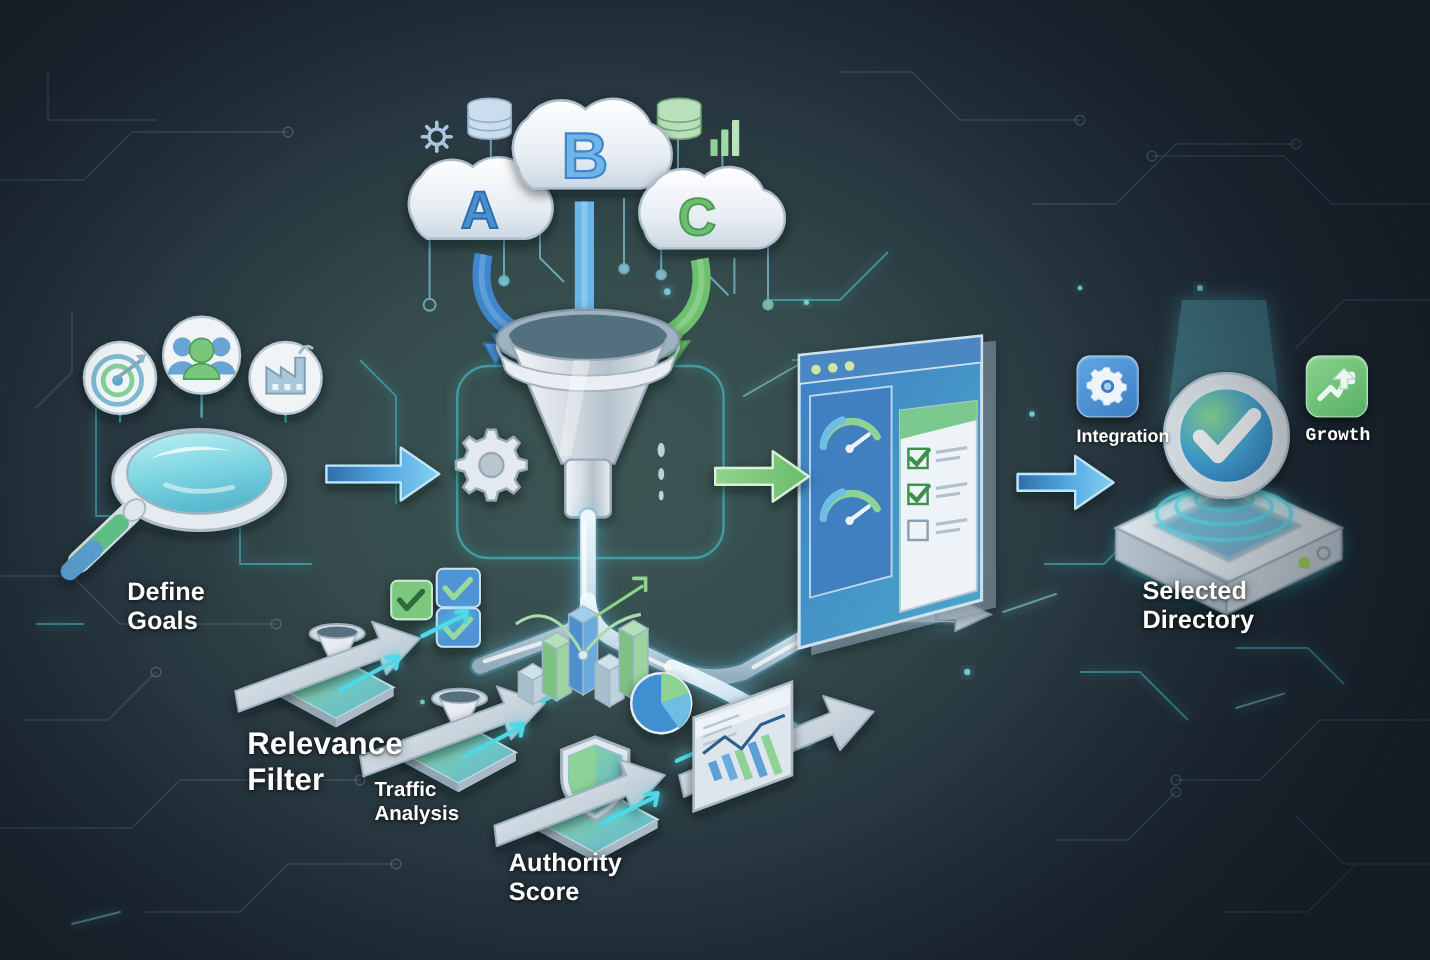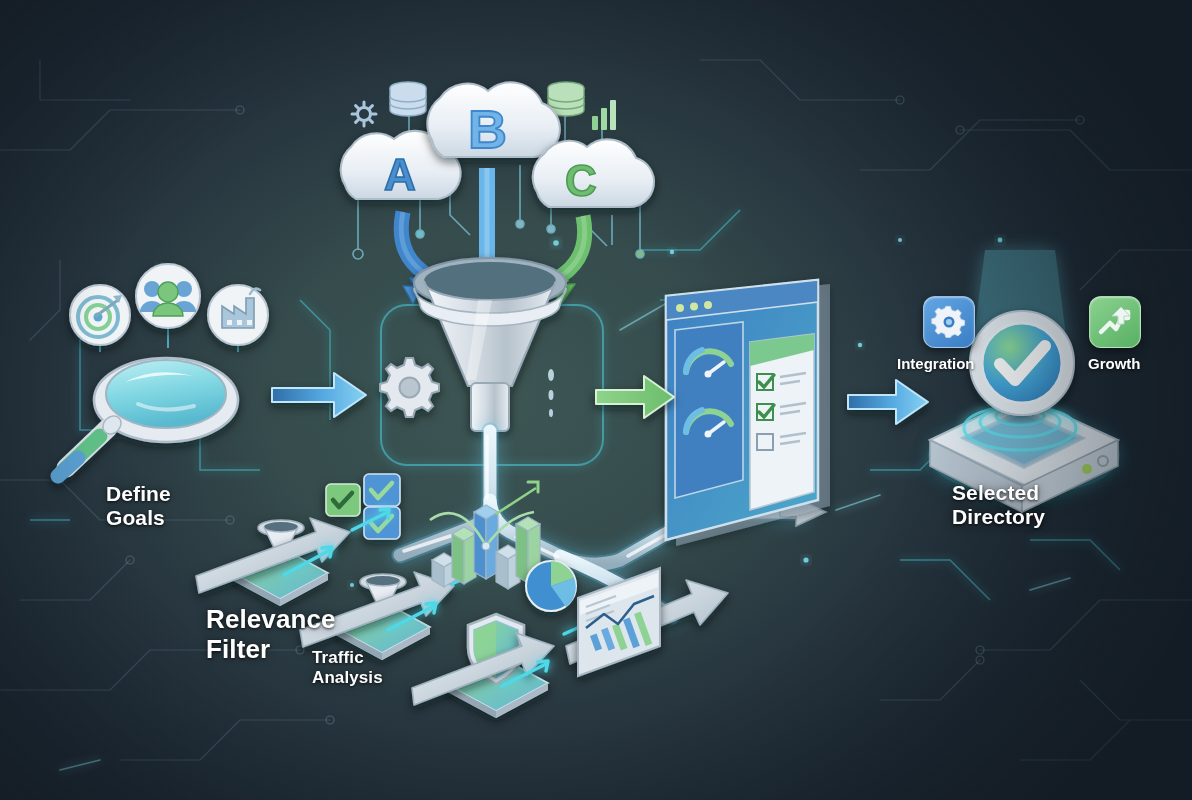--- a/index.html
+++ b/index.html
@@ -28,21 +28,21 @@
     color: #fdfdfd;
     font-weight: bold;
     line-height: 1.16;
     letter-spacing: .1px;
     text-shadow: 0 1px 3px rgba(0,0,0,.75), 0 0 10px rgba(0,0,0,.5);
     white-space: pre-line;
     z-index: 40;
   }
   .tile {
     position:absolute; z-index:40;
-    display:flex; flex-direction:column; align-items:flex-end;
+    display:flex; flex-direction:column; align-items:flex-start;
   }
   .tile .sq {
     width:52px; height:52px; border-radius:12px;
     display:flex; align-items:center; justify-content:center;
     box-shadow: 0 3px 9px rgba(0,0,0,.5), inset 0 1px 2px rgba(255,255,255,.45);
     border: 1px solid rgba(255,255,255,.45);
   }
   .tile .cap { margin-top:7px; font-size:15px; font-weight:bold; color:#fff;
     text-shadow: 0 1px 3px rgba(0,0,0,.8); white-space:nowrap; }
 </style>
@@ -586,36 +586,38 @@
         <g fill="#eef4f9" stroke="#c3d7e8" stroke-width="1">
           <path d="M15 2 h6 l1.4 4.6 l4.2 1.8 l4.1-2.2 l4.2 4.2 l-2.2 4.1 l1.8 4.2 l4.6 1.4 v6 l-4.6 1.4 l-1.8 4.2 l2.2 4.1 l-4.2 4.2 l-4.1-2.2 l-4.2 1.8 L21 42 h-6 l-1.4-4.6 l-4.2-1.8 l-4.1 2.2 l-4.2-4.2 l2.2-4.1 l-1.8-4.2 L-3 24 v-6 l4.6-1.4 l1.8-4.2 l-2.2-4.1 l4.2-4.2 l4.1 2.2 l4.2-1.8 z" transform="scale(0.78) translate(4,1)"></path>
         </g>
         <circle cx="18" cy="18" r="6.5" fill="#3b7dc4" stroke="#eef4f9" stroke-width="2"></circle>
         <circle cx="18" cy="18" r="3" fill="#9fd0ee"></circle>
       </svg>
     </div>
     <div class="cap">Integration</div>
   </div>
 
-  <div class="tile" style="left:1088px; top:296px;">
+  <div class="tile" style="left:1088px; top:296px;font-family:Liberation Mono, monospace;">
     <div class="sq" style="background:linear-gradient(145deg,#8bd28f,#57b063);">
       <svg width="36" height="36" viewBox="0 0 36 36" aria-hidden="true">
         <path d="M4 28 L13 19 L19 25 L25 13 L25 8 L31 8 L31 14 L26 14" fill="none" stroke="#eef6f1" stroke-width="4.5" stroke-linejoin="round" stroke-linecap="round"></path>
         <path d="M24 4 l9 9 l-6 0 l0 8 l-6 0 l0 -8 l-6 0 z" fill="#eef6f1" stroke="#b7d8c2" stroke-width="1" transform="translate(0,-1)"></path>
       </svg>
     </div>
     <div class="cap">Growth</div>
   </div>
 
   <div class="lbl" style="left:106px; top:482px; width:124px; font-size:21px;">Define
 Goals</div>
 
   <div class="lbl" style="left:206px; top:604px; width:148px; font-size:26px;">Relevance
 Filter</div>
 
   <div class="lbl" style="left:312px; top:648px; width:144px; font-size:17px;">Traffic
 Analysis</div>
 
+  <div class="lbl" style="left:424px; top:708px; width:148px; font-size:21px;">Authority
+Score</div>
 
   <div class="lbl" style="left:952px; top:481px; width:150px; font-size:21px;">Selected
 Directory</div>
 
 </div>
 
 </body></html>

